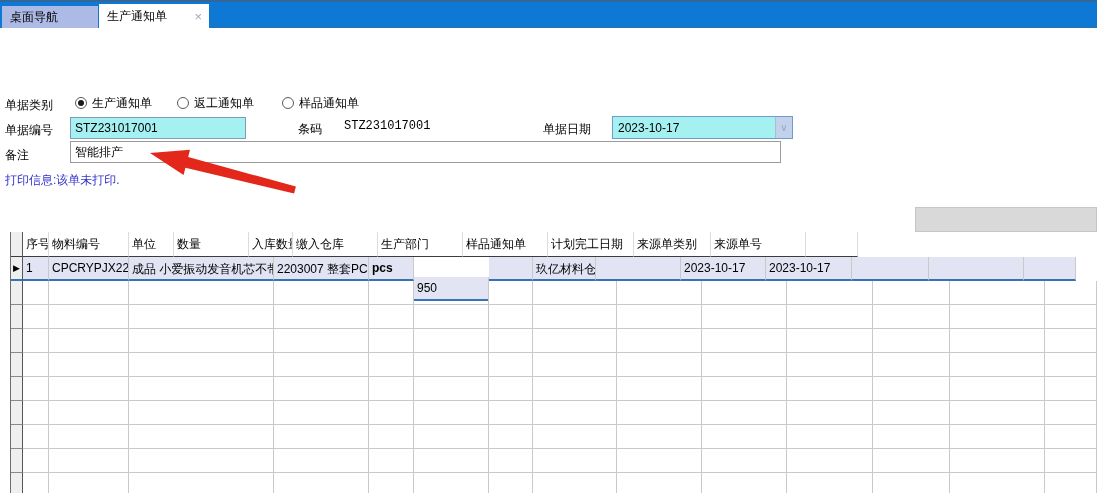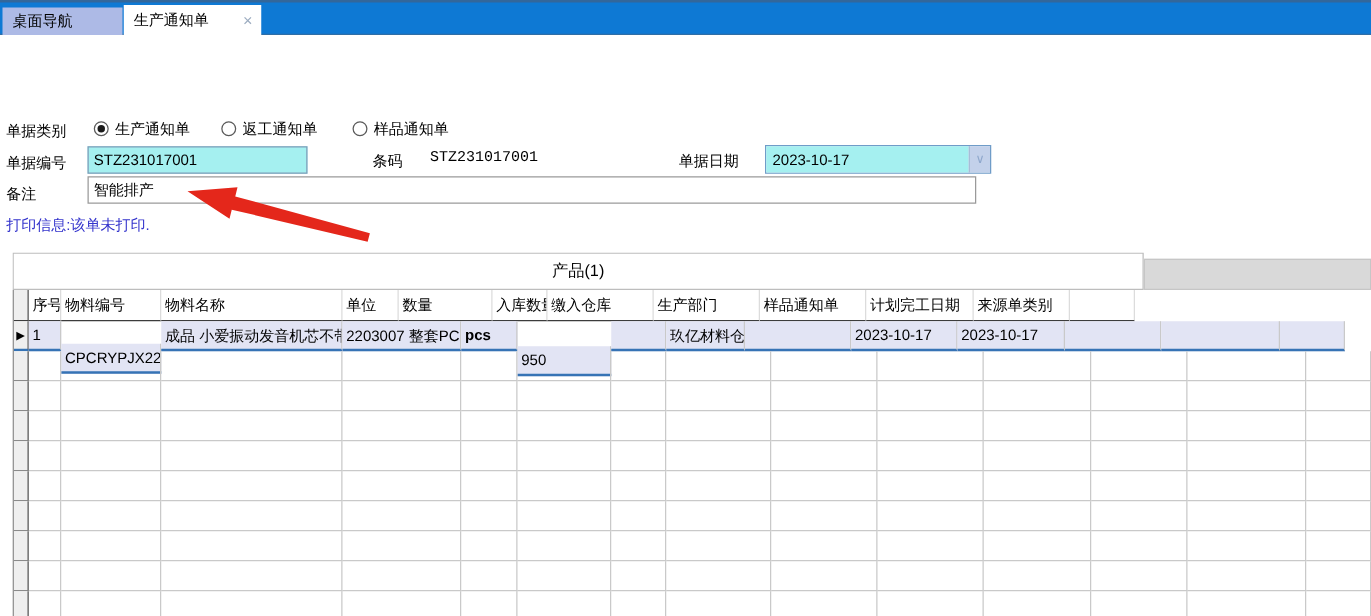--- a/index.html
+++ b/index.html
@@ -105,42 +105,41 @@
 <div class="lbl" style="left:5px; top:147px;">备注</div>
 <input id="remark-input" class="field" type="text" value="智能排产" style="">
 
 <div class="print-info">打印信息:该单未打印.</div>
 
 <svg class="arrow-svg" viewBox="0 0 1097 493" xmlns="http://www.w3.org/2000/svg">
   <polygon points="150,153 190,149.8 188.2,157.1 295.9,186.6 294.1,193.4 185.4,167.7 183.6,175" fill="#e4271b"></polygon>
 </svg>
 
 <div class="panel">
-  <div class="panel-tab">产品(1)</div>
   <div class="panel-filler"></div>
   <div id="grid">
       <div class="grow ghead">
         <div class="cell ind" style="width: 12px;"></div>
         <div class="cell" style="width: 26px;">序号</div>
         <div class="cell" style="width: 80px;">物料编号</div>
-        <div class="cell" style="width: 145px;">物料名称</div>
         <div class="cell" style="width: 45px;">单位</div>
         <div class="cell" style="width: 75px;">数量</div>
         <div class="cell" style="width: 44px;">入库数量</div>
         <div class="cell" style="width: 85px;">缴入仓库</div>
         <div class="cell" style="width: 85px;">生产部门</div>
         <div class="cell" style="width: 85px;">样品通知单</div>
         <div class="cell" style="width: 86px;">计划完工日期</div>
         <div class="cell" style="width: 77px;">来源单类别</div>
+        <div class="cell" style="width: 95px;">来源单号</div>
         <div class="cell" style="width: 52px;"></div>
       </div>
       <div class="grow current">
         <div class="cell ind" style="width: 12px;"><span class="tri">▶</span></div>
         <div class="cell" style="width: 26px;">1</div>
-        <div class="cell" style="width: 80px; margin-top: 18px;">CPCRYPJX22</div>
+        <div class="cell" style="width: 80px;">CPCRYPJX22</div>
         <div class="cell" style="width: 145px;">成品 小爱振动发音机芯不带</div>
         <div class="cell" style="width: 95px;">2203007 整套PCB</div>
         <div class="cell" style="width: 45px; font-weight: bold;">pcs</div>
         <div class="cell" style="width: 75px; margin-top: 20px;">950</div>
         <div class="cell" style="width: 44px;"></div>
         <div class="cell" style="width: 63px;">玖亿材料仓</div>
         <div class="cell" style="width: 85px;"></div>
         <div class="cell" style="width: 85px;">2023-10-17</div>
         <div class="cell" style="width: 86px;">2023-10-17</div>
         <div class="cell" style="width: 77px;"></div>

